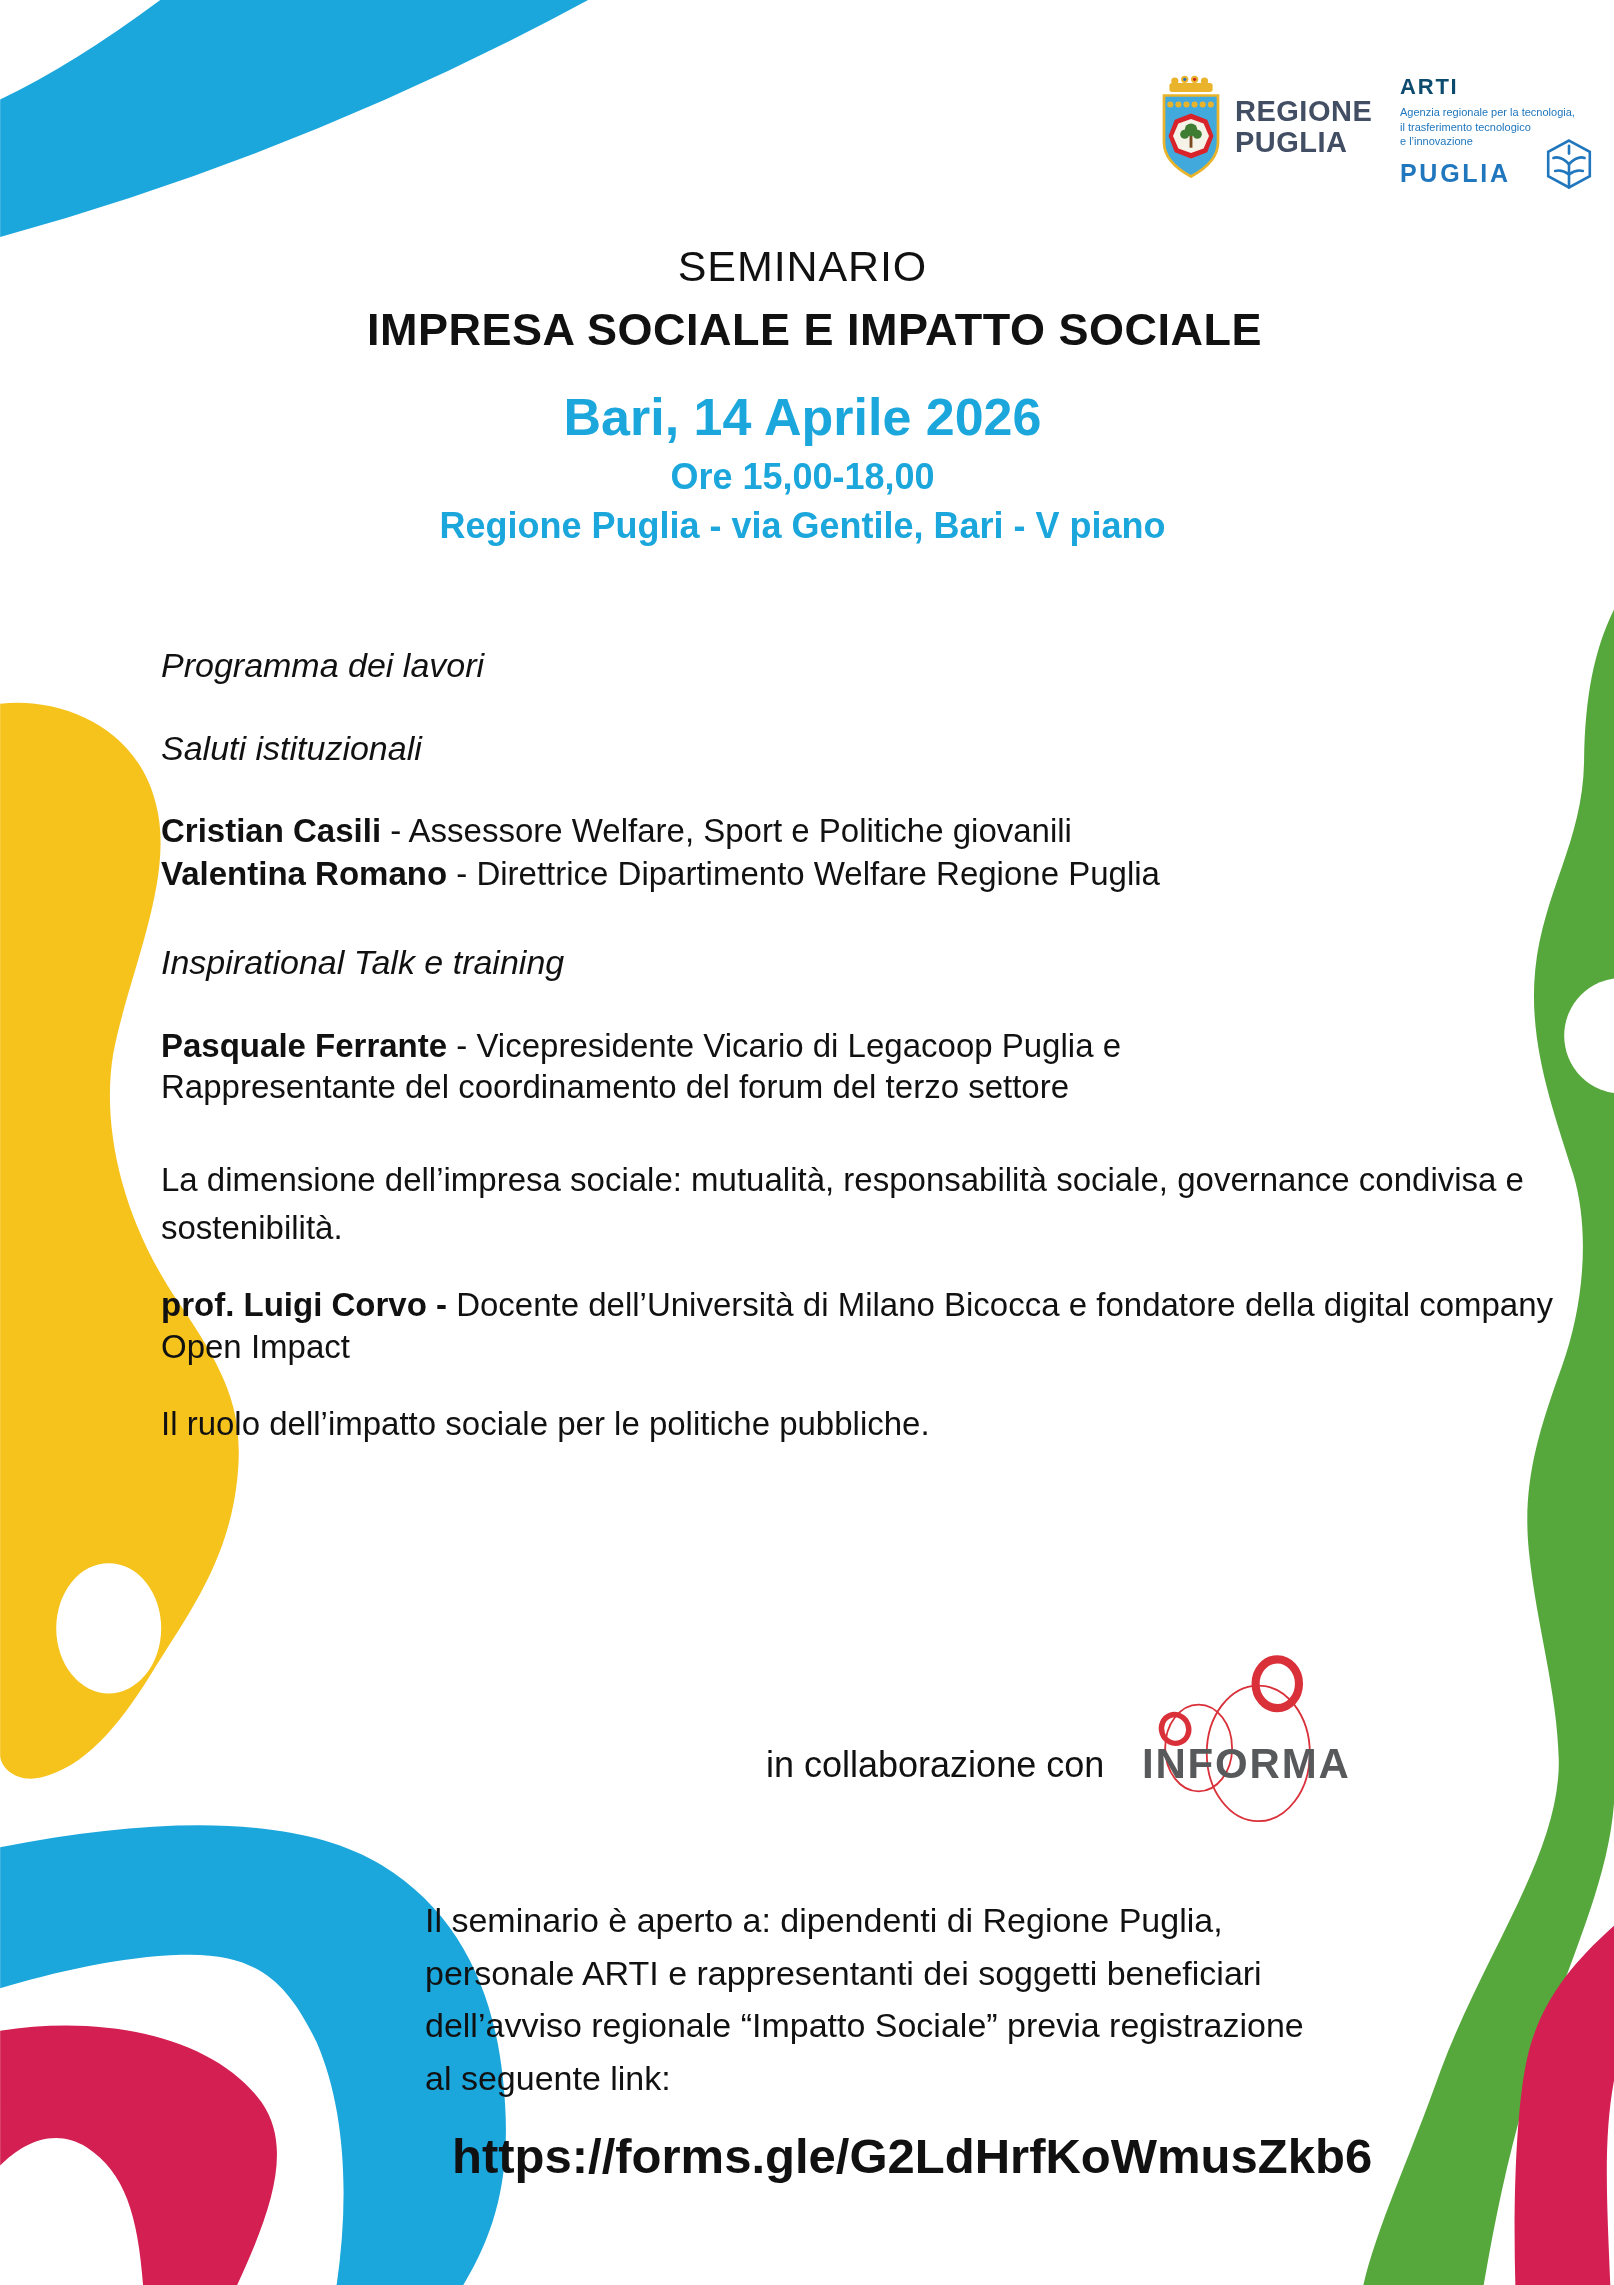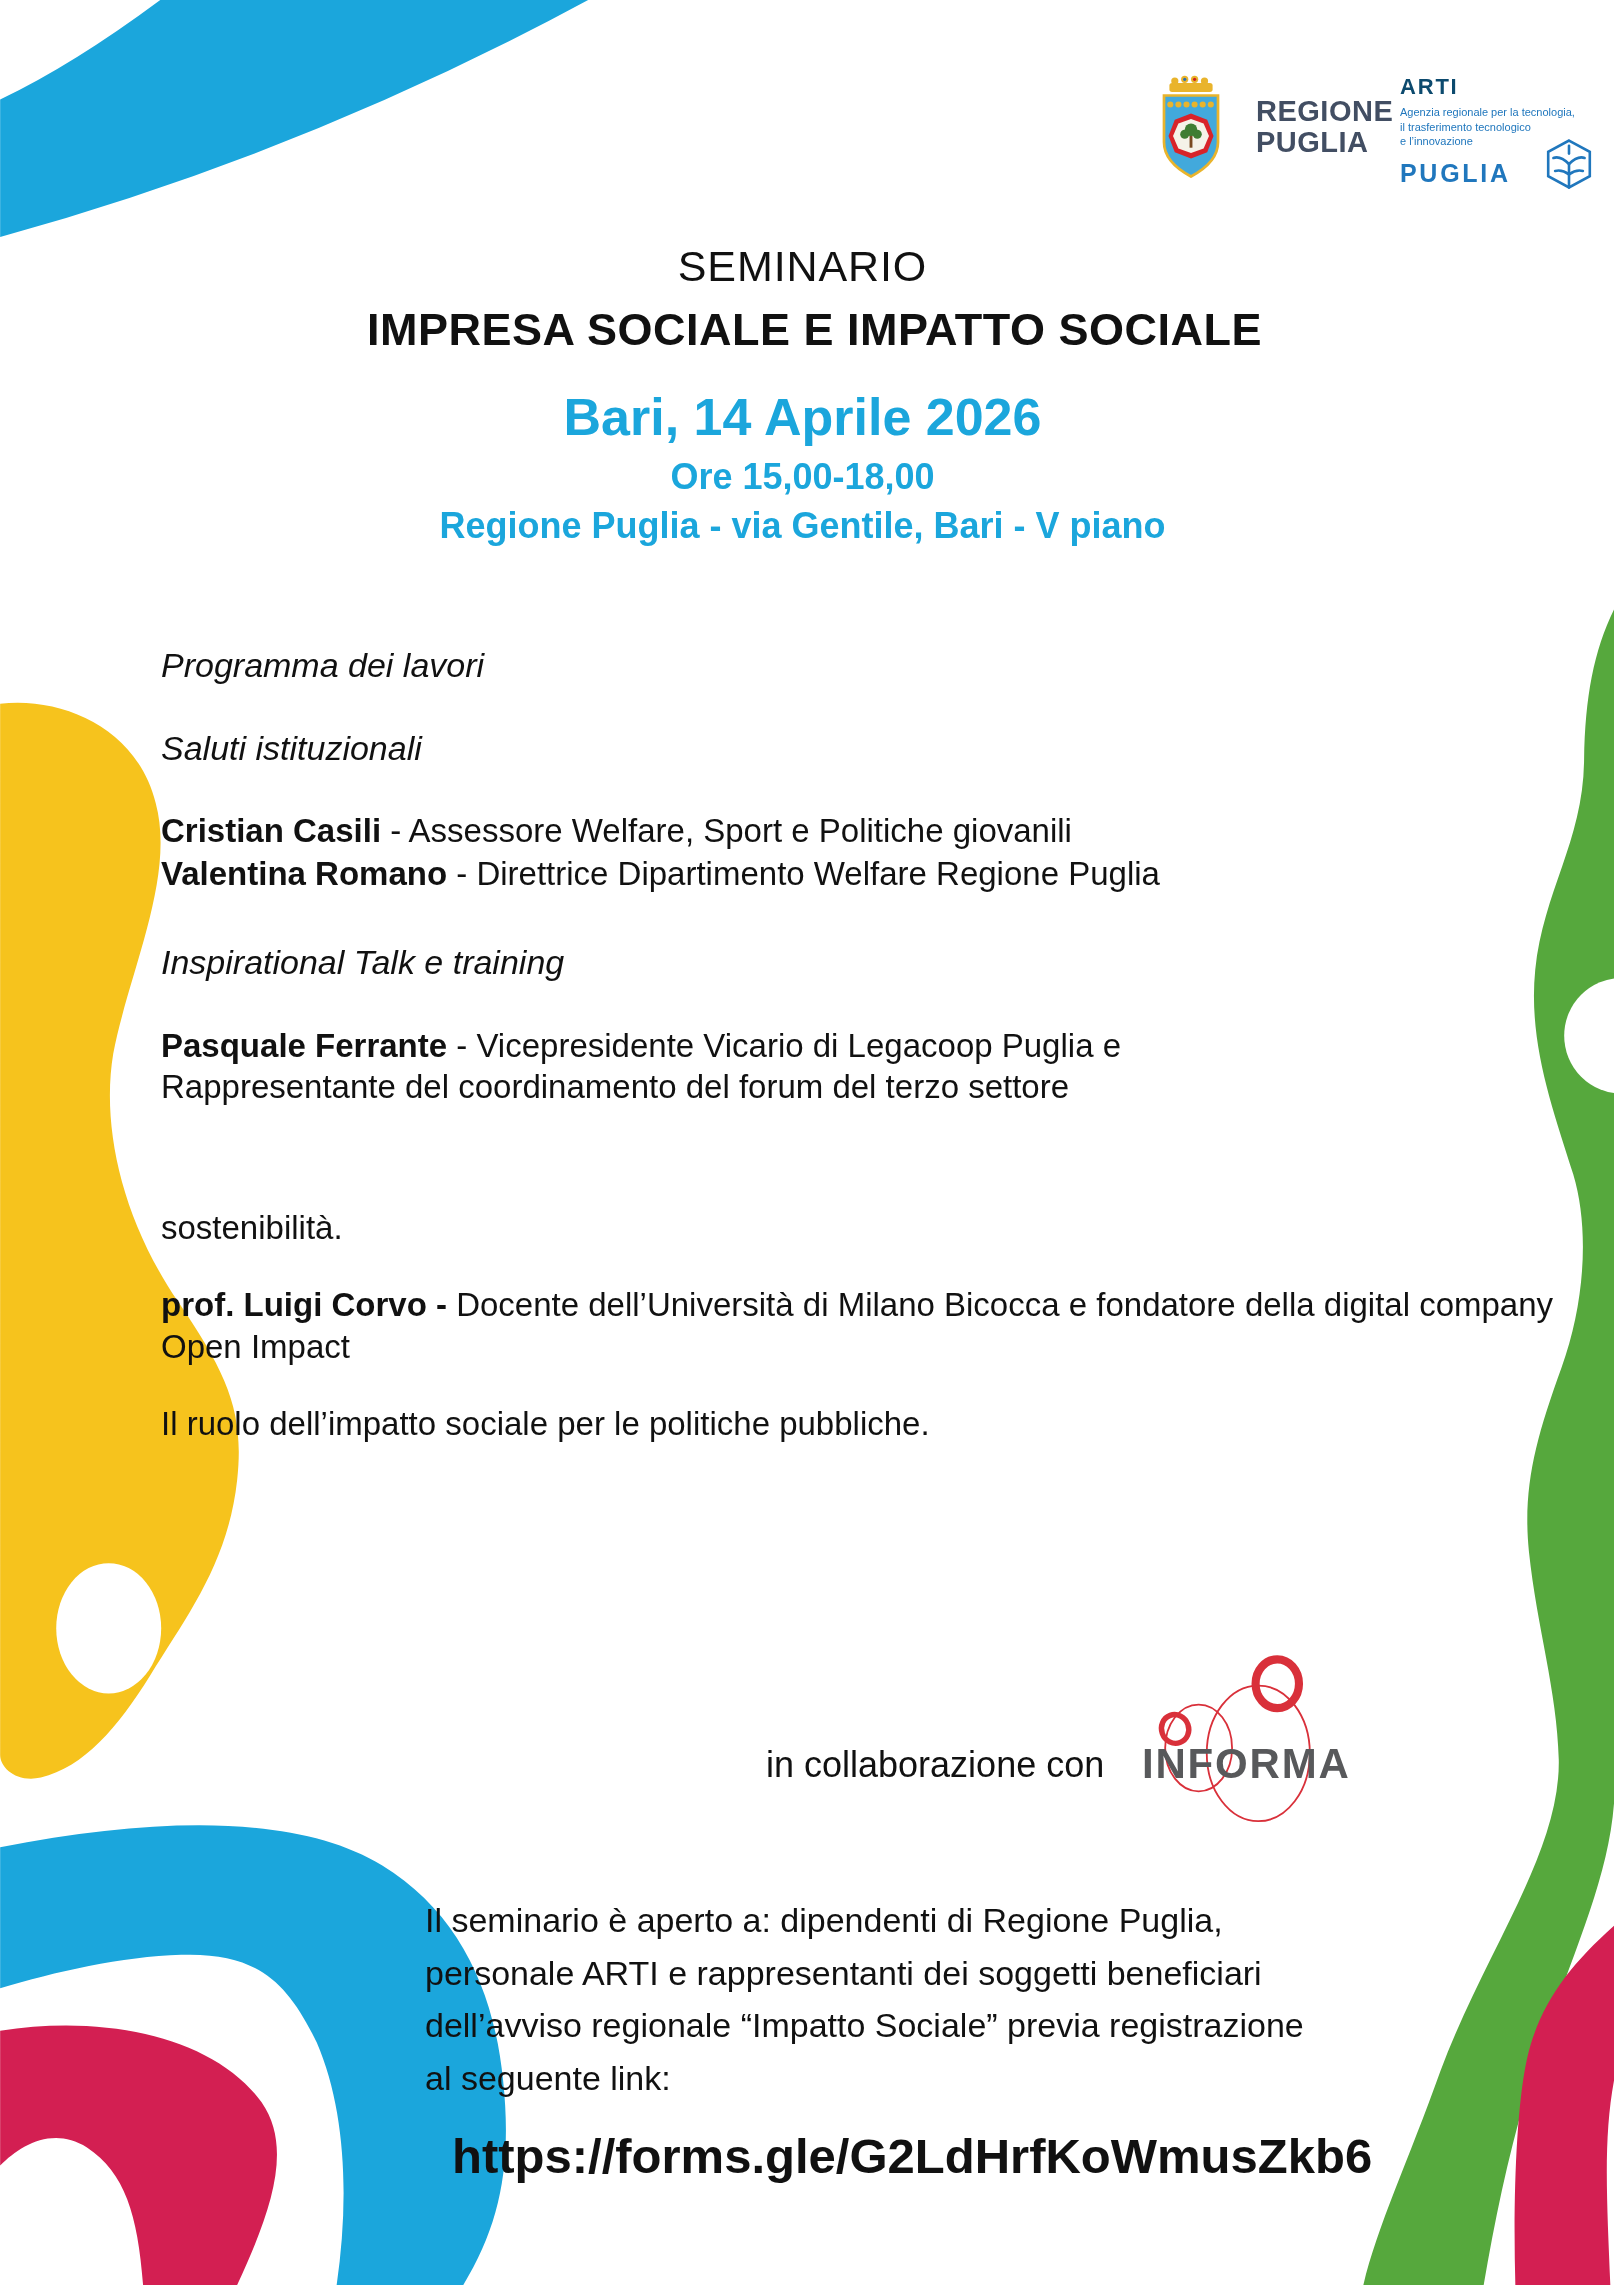--- a/index.html
+++ b/index.html
@@ -3,21 +3,21 @@
 <meta charset="utf-8">
 <style>
   html,body{margin:0;padding:0;background:#ffffff;}
   #page{position:relative;width:1615px;height:2285px;background:#ffffff;overflow:hidden;
         font-family:"Liberation Sans", sans-serif;color:#111111;}
   #decor{position:absolute;left:0;top:0;width:1615px;height:2285px;}
   .abs{position:absolute;}
   .center{left:0;width:1605px;text-align:center;}
   .line{white-space:pre-wrap;}
   
-  #regione-logo{left:1155px;top:72px;display:flex;align-items:center;gap:29px;}
+  #regione-logo{left:1155px;top:72px;display:flex;align-items:center;gap:8px;}
   .rp-name{font-weight:bold;color:#424e63;font-size:29px;line-height:1.08;letter-spacing:0.5px;}
   #arti-logo{left:1400px;top:74px;}
   .arti-name{font-weight:bold;color:#0c4a6e;font-size:22px;letter-spacing:1.8px;}
   .arti-tag{margin-top:5.4px;color:#2077bd;font-size:11px;line-height:1.3;}
   .arti-region{margin-top:11px;color:#2077bd;font-weight:bold;font-size:25px;letter-spacing:2.7px;}
   #arti-icon{left:1543px;top:138px;}
   
   #seminario{top:242px;font-size:43px;letter-spacing:0.9px;}
   #main-title{top:304px;font-size:45px;font-weight:bold;letter-spacing:0.5px;padding-left:12px;}
   #date-line{top:387px;font-size:52px;font-weight:bold;color:#1ba6dc;}
@@ -125,20 +125,21 @@
   <div id="saluti" class="abs prog it line">Saluti istituzionali</div>
 
   <div id="sp1a" class="abs prog line"><span class="nm">Cristian Casili</span><span> - Assessore Welfare, Sport e Politiche giovanili</span></div>
   <div id="sp1b" class="abs prog line"><span class="nm">Valentina Romano</span><span> - Direttrice Dipartimento Welfare Regione Puglia</span></div>
 
   <div id="inspirational" class="abs prog it line">Inspirational Talk e training</div>
 
   <div id="sp2a" class="abs prog line"><span class="nm">Pasquale Ferrante</span><span> - Vicepresidente Vicario di Legacoop Puglia e</span></div>
   <div id="sp2b" class="abs prog line">Rappresentante del coordinamento del forum del terzo settore</div>
 
+  <div id="talk1a" class="abs prog line">La dimensione dell’impresa sociale: mutualità, responsabilità sociale, governance condivisa e</div>
   <div id="talk1b" class="abs prog line">sostenibilità.</div>
 
   <div id="sp3a" class="abs prog line"><span class="nm">prof. Luigi Corvo -</span><span> Docente dell’Università di Milano Bicocca e fondatore della digital company</span></div>
   <div id="sp3b" class="abs prog line">Open Impact</div>
 
   <div id="talk2" class="abs prog line">Il ruolo dell’impatto sociale per le politiche pubbliche.</div>
 
   <div id="collab-text" class="abs line">in collaborazione con</div>
   <svg id="informa-circles" class="abs" width="217" height="208" viewBox="0 0 240 230">
     <ellipse cx="143" cy="132" rx="57" ry="75" fill="none" stroke-width="2" stroke="#d9303a"></ellipse>

